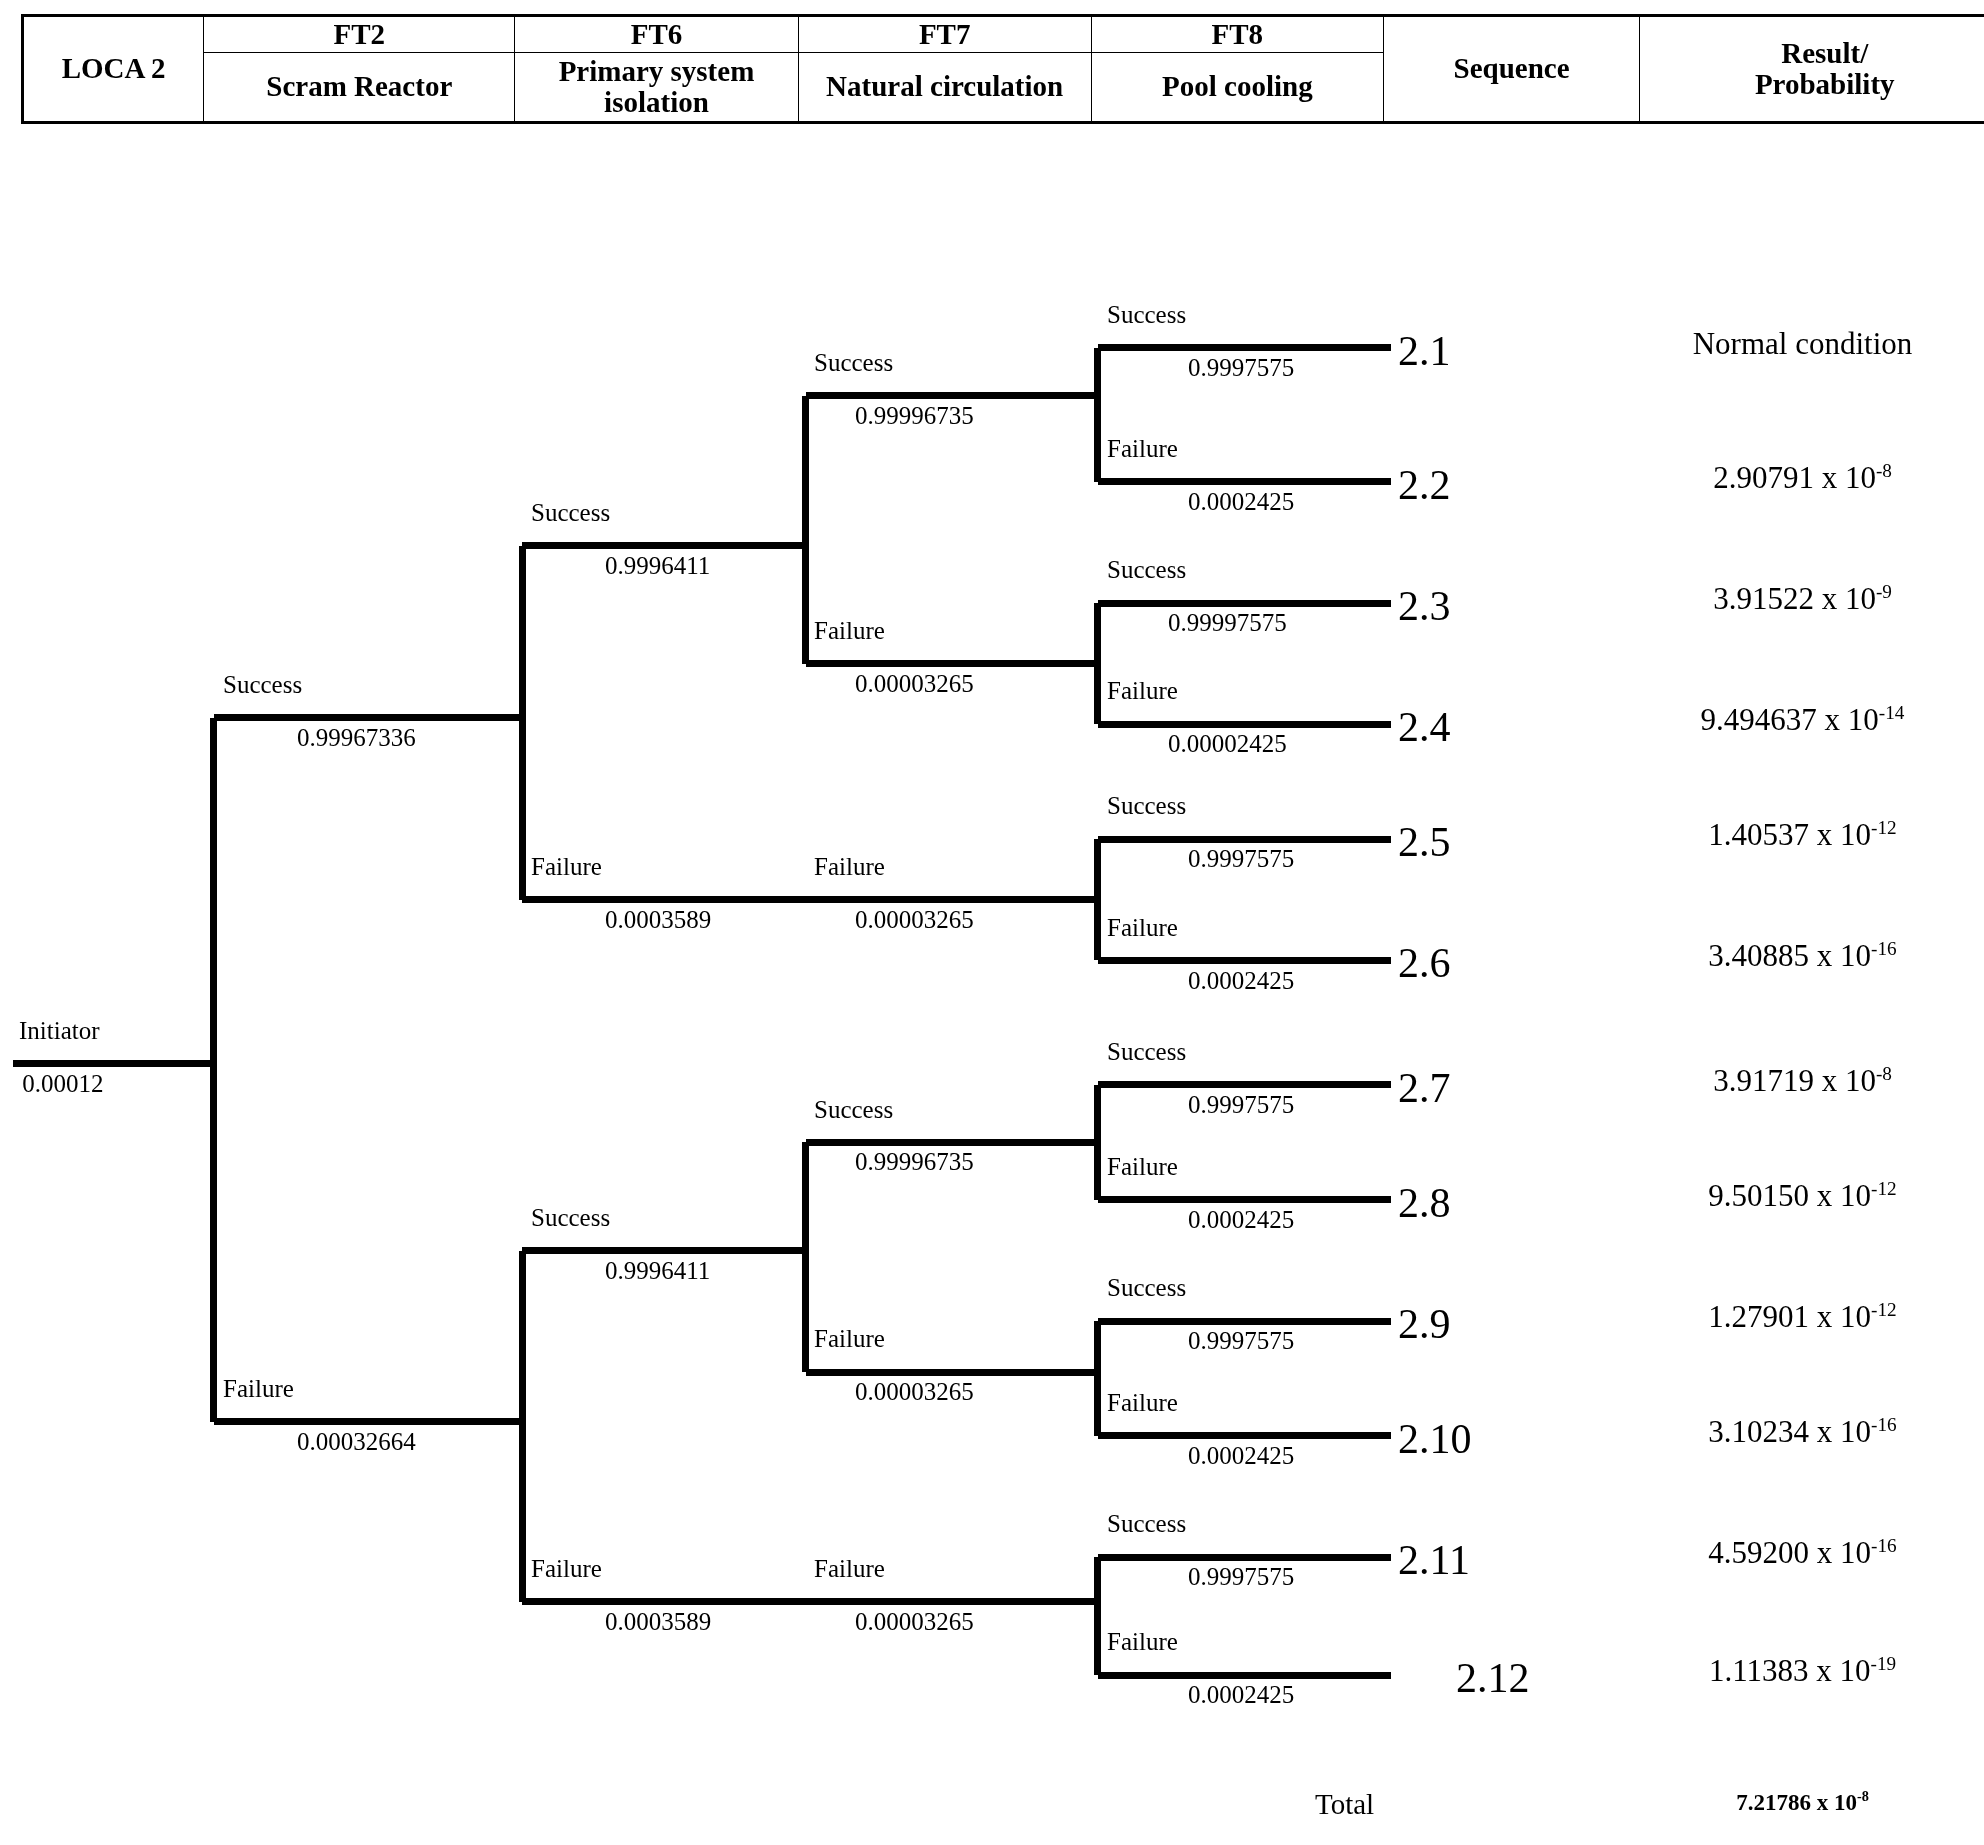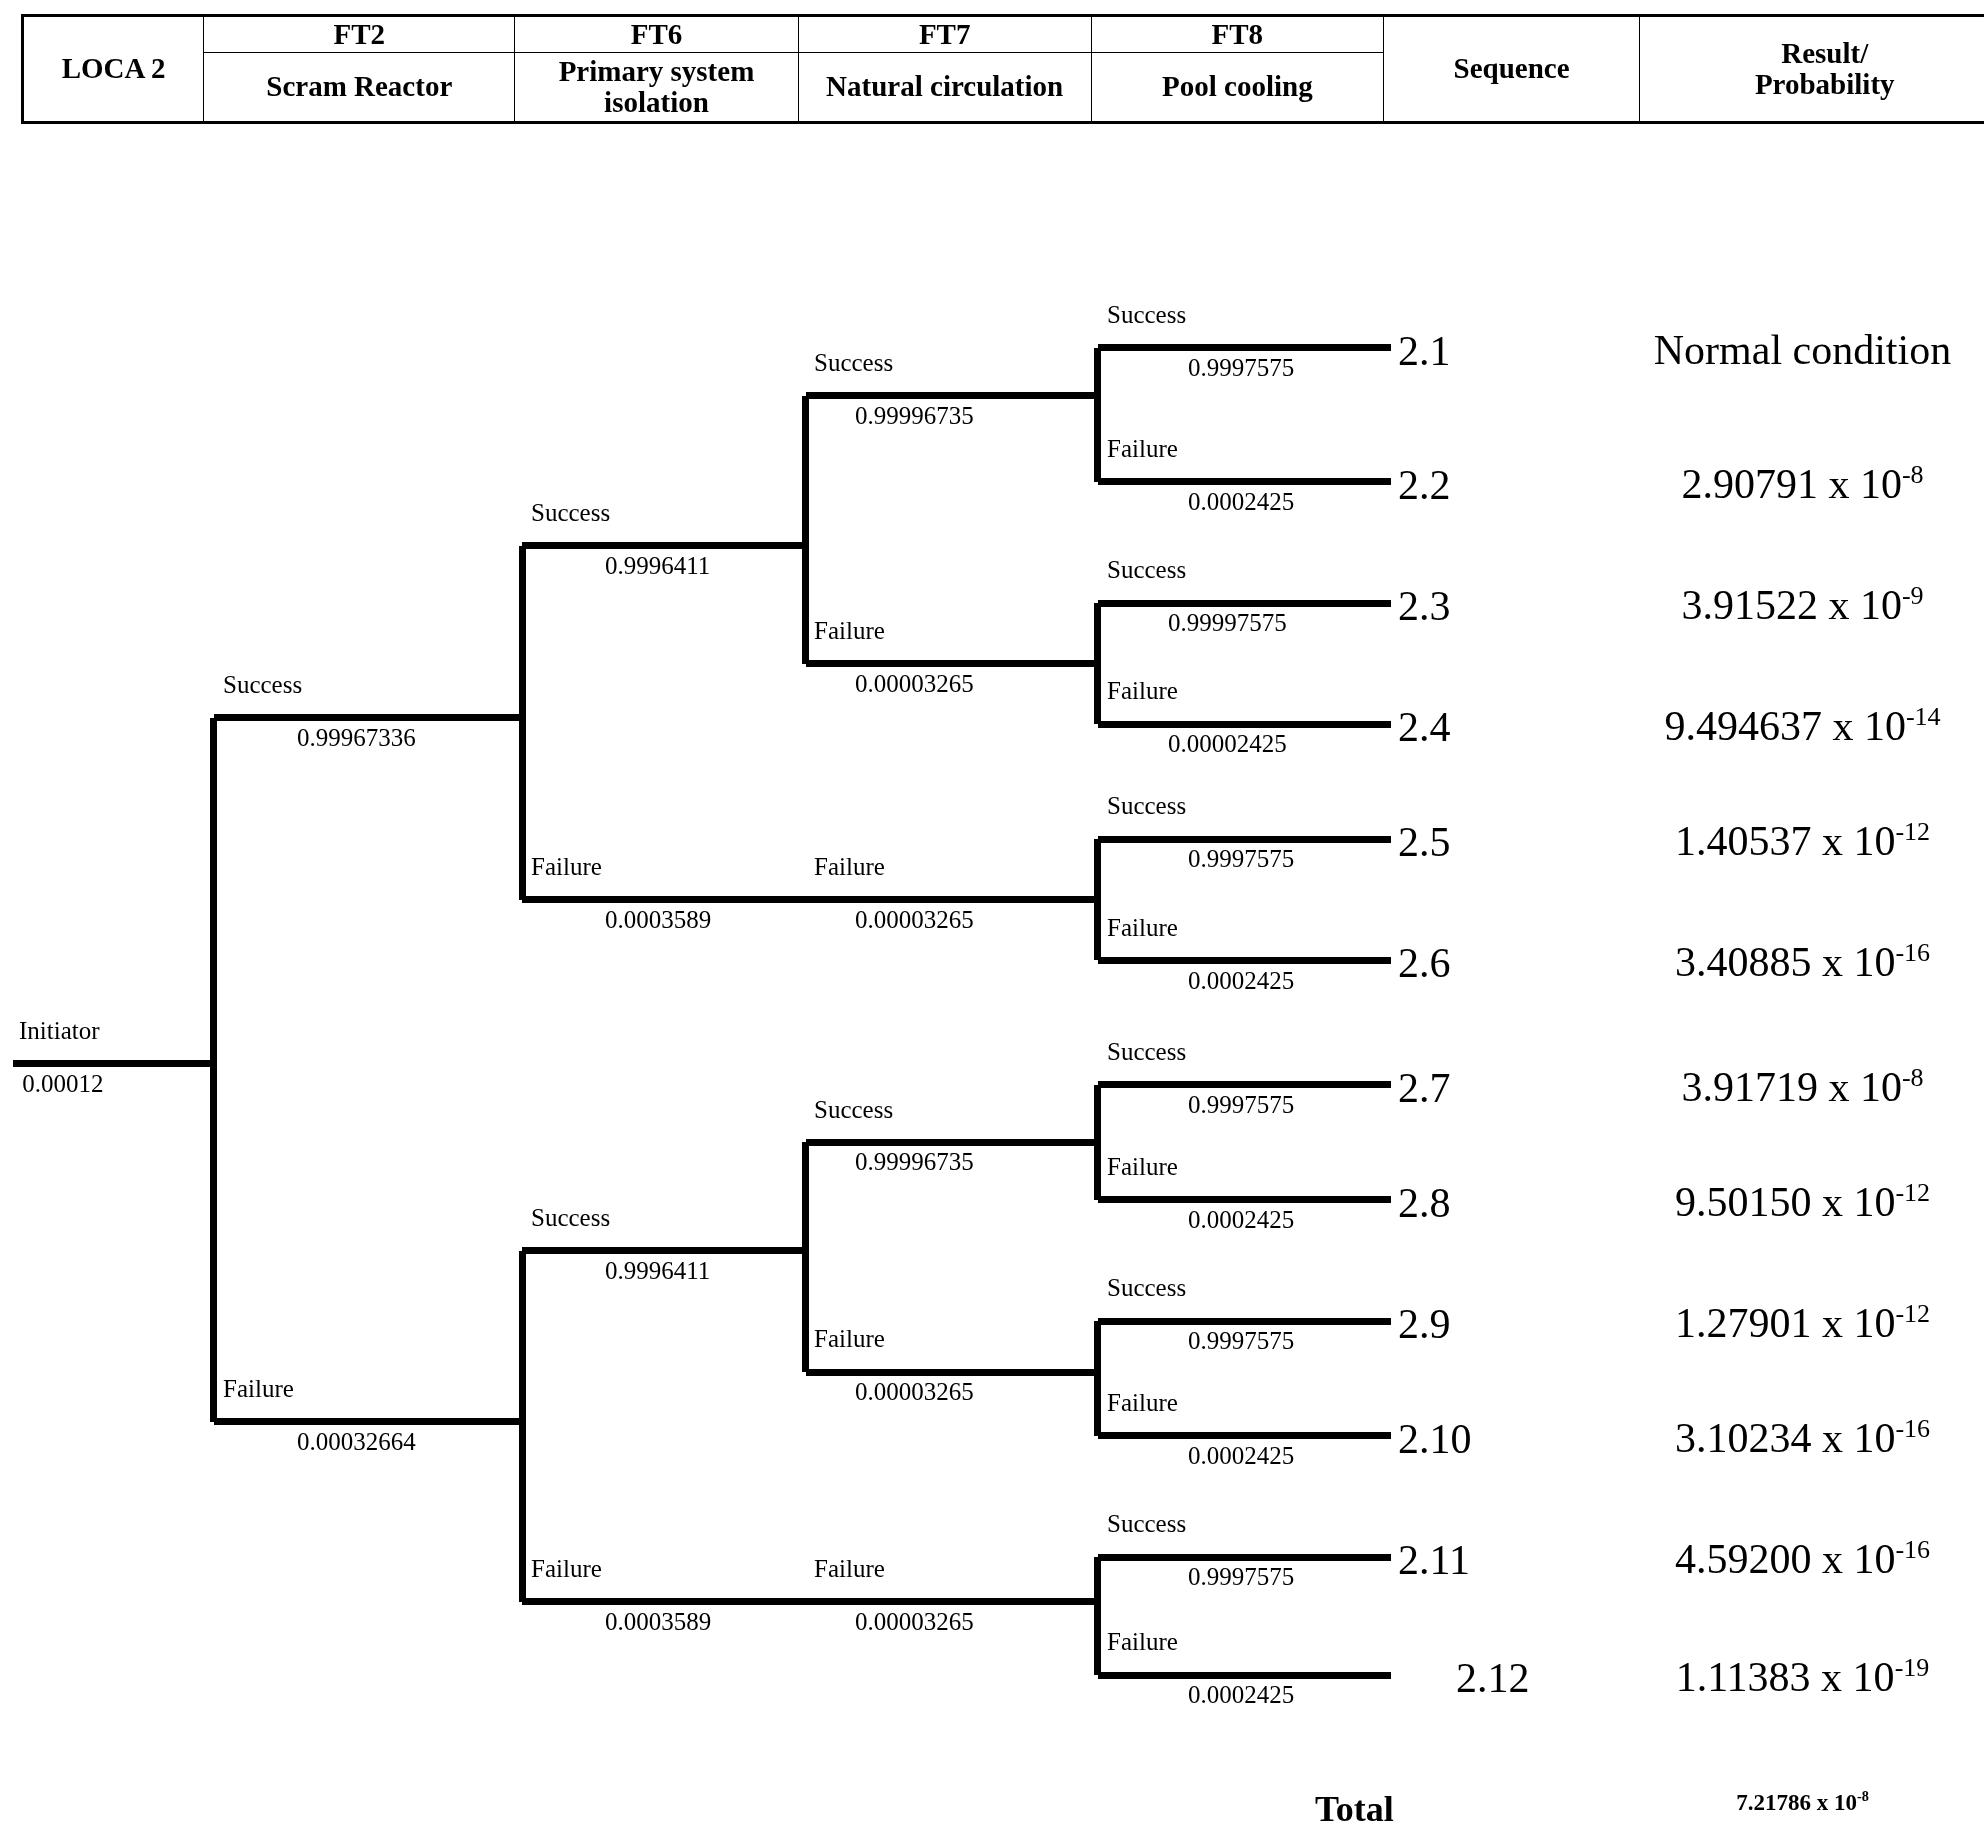--- a/index.html
+++ b/index.html
@@ -15,25 +15,25 @@
   .hdr table{border:3.2px solid #000;}
 
   
   .tree{position:absolute;left:0;top:0;width:1985px;height:1845px;}
   .tree svg{position:absolute;left:0;top:0;}
 
   .lbl{position:absolute;font-size:25px;line-height:1;white-space:nowrap;}
   .lbl.above{}          
   .lbl.below{}          
   .seq{position:absolute;font-size:42px;white-space:nowrap;}
-  .res{position:absolute;font-size:42px;white-space:nowrap;text-align:center;
+  .res{position:absolute;font-size:31px;white-space:nowrap;text-align:center;
        width:357px;}
   .res sup{font-size:0.62em;vertical-align:super;}
 
-  .total-lbl{position:absolute;font-size:36px;font-weight:bold;white-space:nowrap;text-align:right;}
+  .total-lbl{position:absolute;font-size:29px;font-weight:normal;white-space:nowrap;text-align:right;}
   .total-val{position:absolute;font-size:23px;font-weight:bold;white-space:nowrap;
              text-align:center;width:357px;}
   .total-val sup{font-size:0.62em;vertical-align:super;}
 </style>
 </head>
 <body>
 
 <div class="hdr">
   <table>
     <tbody>

